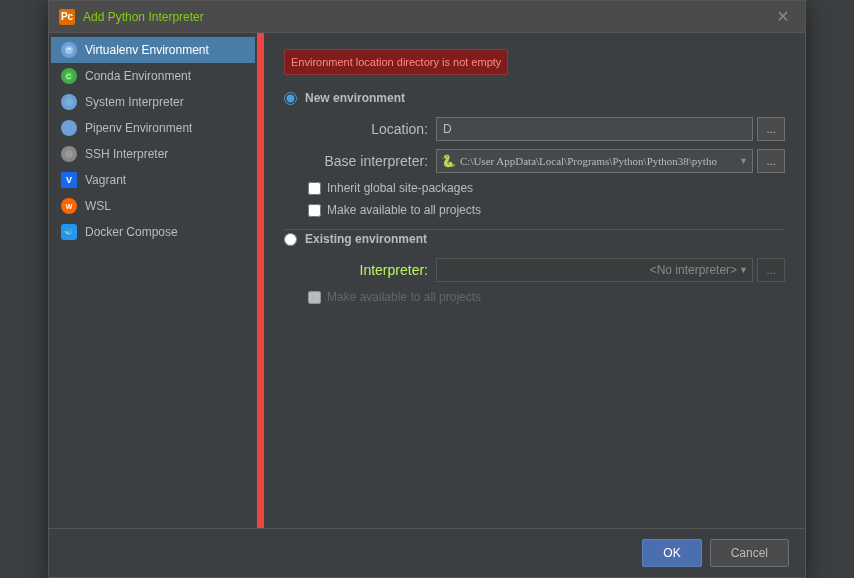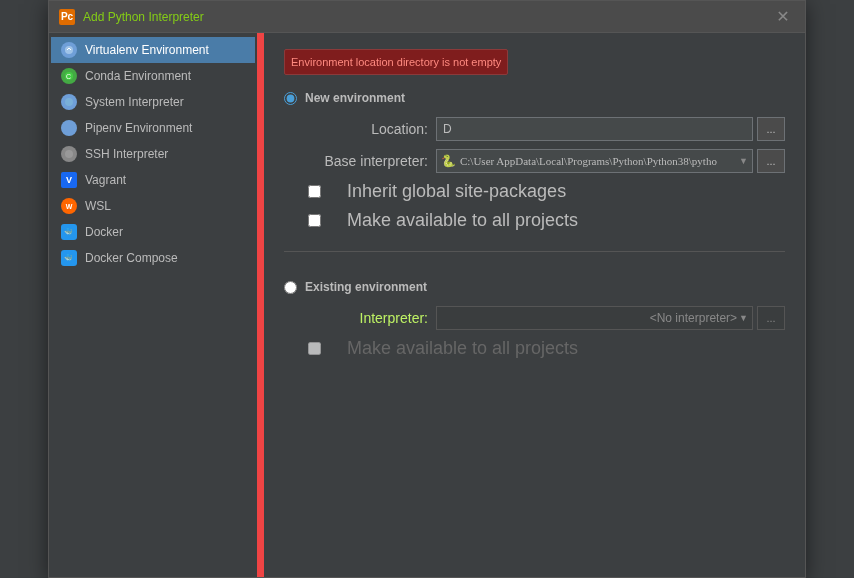--- a/index.html
+++ b/index.html
@@ -178,31 +178,30 @@
     .checkbox-row {
       display: flex;
       align-items: center;
       gap: 6px;
     }
     .checkbox-row input[type="checkbox"] {
       width: 13px;
       height: 13px;
     }
     .checkbox-label {
-      font-size: 18px;
-      color: #bbbbbb;
-      margin-left: 20px;
+      font-size: 12px;
+      color: #bbbbbb;
     }
     .checkbox-label.disabled {
       color: #666;
     }
     .divider-section {
       border-top: 1px solid #555;
-      padding-top: 28px;
-      margin-top: 8px;
+      padding-top: 2px;
+      margin-top: 0;
     }
     .footer {
       display: flex;
       justify-content: flex-end;
       align-items: center;
       padding: 10px 16px;
       border-top: 1px solid #555;
       gap: 8px;
       flex-shrink: 0;
     }
@@ -305,24 +304,20 @@
       <div class="sidebar-item">
         <div class="sidebar-icon" style="background:#1868f1; border-radius:2px; color:white; font-weight:bold; font-size:9px;">V</div>
         <span>Vagrant</span>
       </div>
 
       <div class="sidebar-item">
         <div class="sidebar-icon" style="background:#ff6600; border-radius:50%; font-size:7px; color:white; font-weight:bold;">W</div>
         <span>WSL</span>
       </div>
 
-      <div class="sidebar-item">
-        <div class="sidebar-icon" style="background:#2496ed; border-radius:3px; font-size:7px; color:white;">🐳</div>
-        <span>Docker</span>
-      </div>
 
       <div class="sidebar-item">
         <div class="sidebar-icon" style="background:#2496ed; border-radius:3px; font-size:7px; color:white;">🐳</div>
         <span>Docker Compose</span>
       </div>
     </div>
 
     <div class="main-panel">
 
       <div class="error-banner">Environment location directory is not empty</div>
@@ -384,13 +379,17 @@
         </div>
 
         <div class="checkbox-row">
           <input type="checkbox" id="make-avail-existing" disabled="" style="">
           <label for="make-avail-existing" class="checkbox-label disabled">Make available to all projects</label>
         </div>
       </div>
     </div>
   </div>
 
+  <div class="footer">
+    <button class="btn primary">OK</button>
+    <button class="btn">Cancel</button>
+  </div>
 </div>
 
 </body></html>

